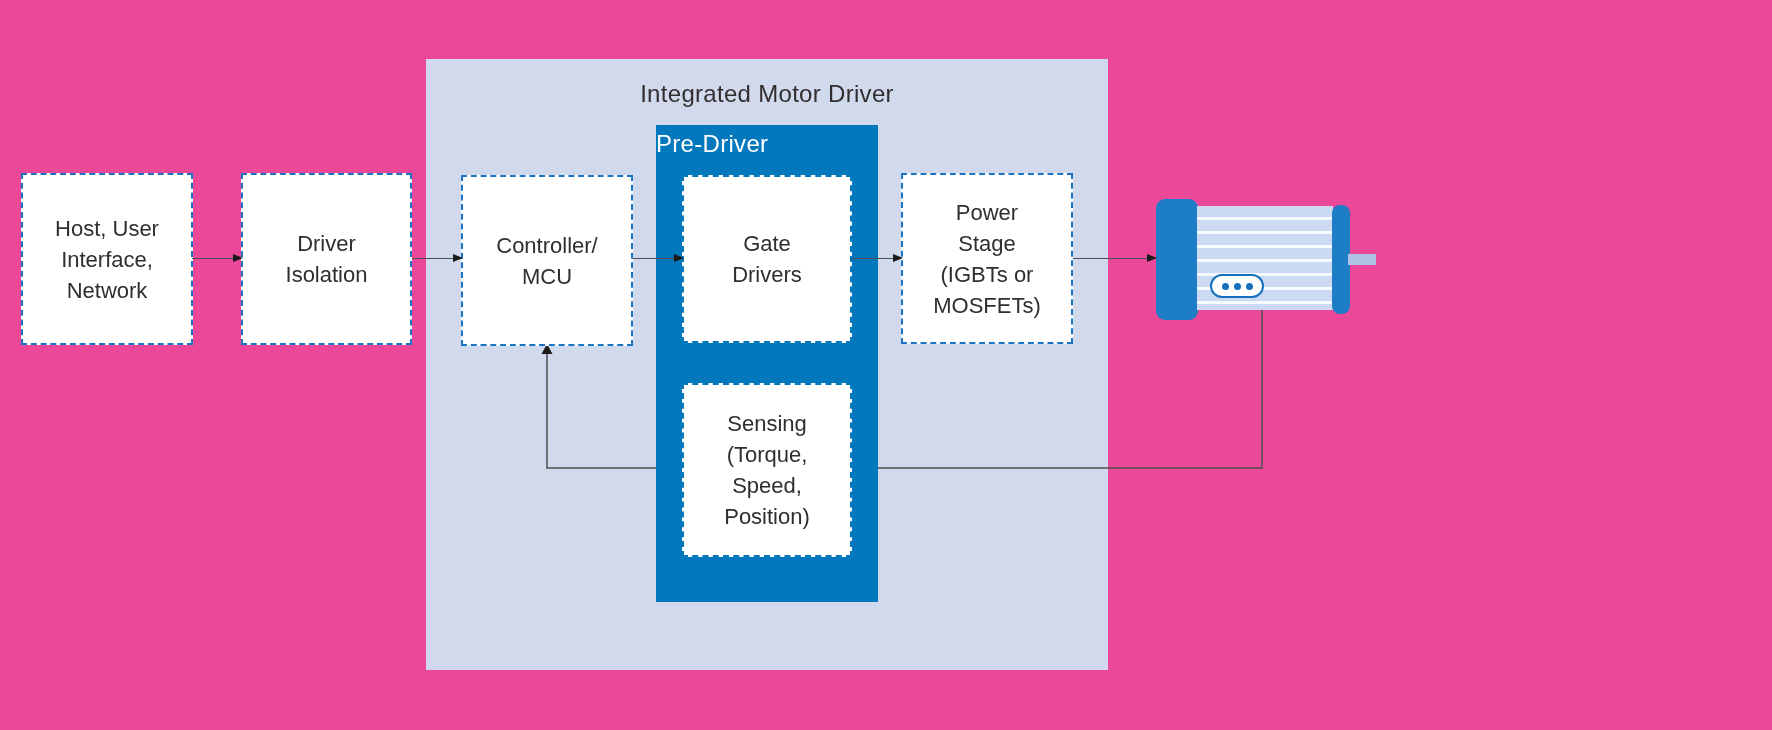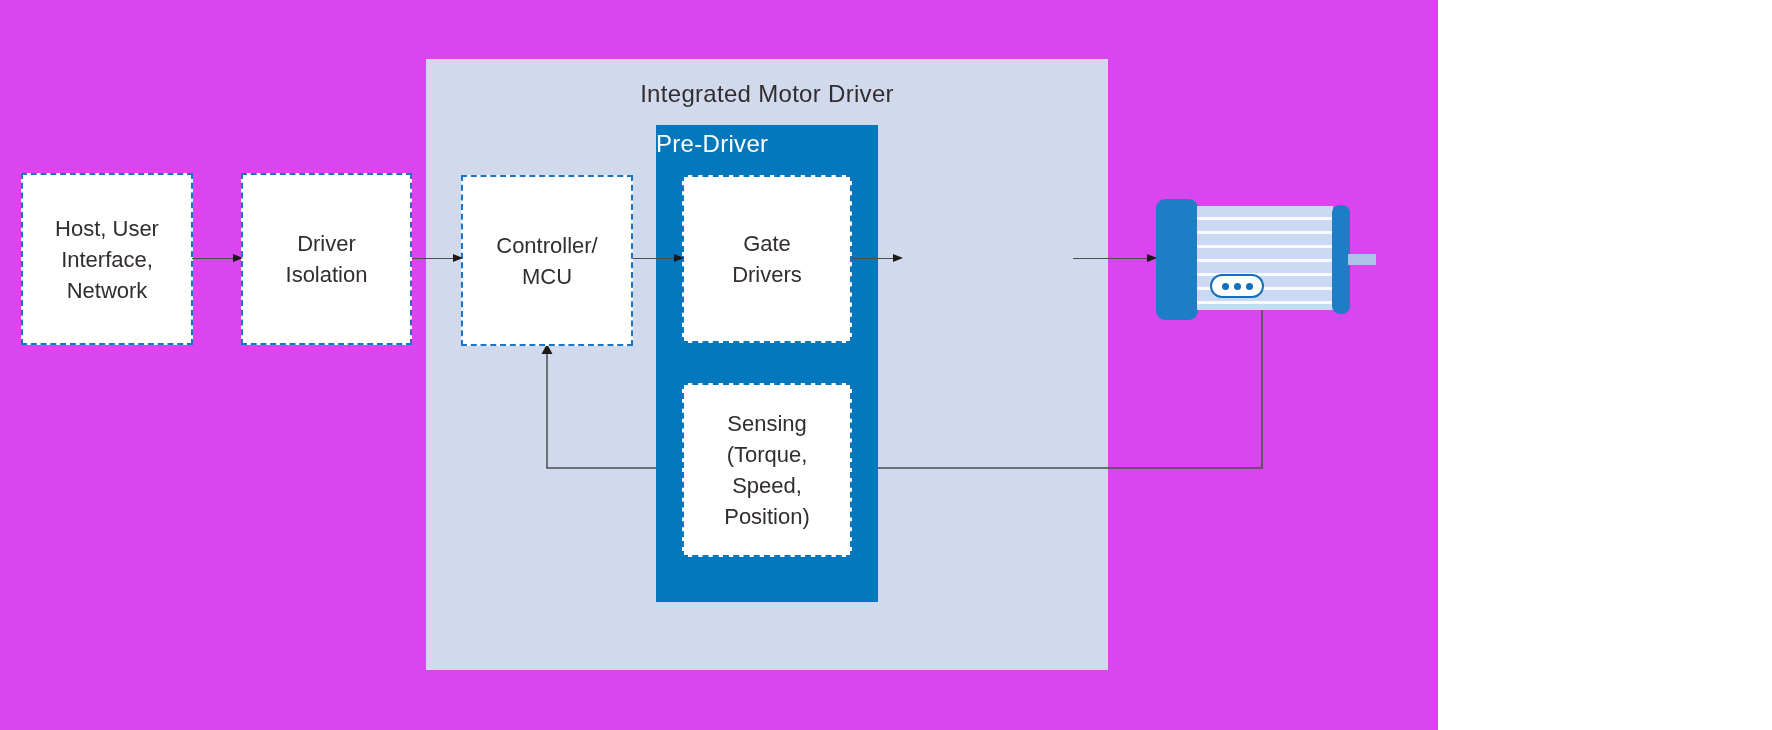--- a/index.html
+++ b/index.html
@@ -1,17 +1,17 @@
 <!DOCTYPE html>
 <html><head>
 <meta charset="utf-8">
 <style>
   html,body{margin:0;padding:0;background:#ffffff;}
   .canvas{
-    position:relative;width:1438px;height:730px;background:#d946ef;
+    position:relative;width:1772px;height:730px;background:#ec4899;
     font-family:"Liberation Sans", sans-serif;color:#322D2E;overflow:hidden;
   }
   .abs{position:absolute;}
   
   .region{left:426px;top:59px;width:682px;height:611px;background:#D1DAED;z-index:1;}
   .region-title{
     left:426px;top:80px;width:682px;text-align:center;font-size:24px;
     color:#322D2E;z-index:4;letter-spacing:0.3px;
   }
   
@@ -84,20 +84,24 @@
   <div class="abs block b-isolation">Driver
 Isolation</div>
   <div class="abs block b-controller">Controller/
 MCU</div>
   <div class="abs block on-band b-sensing">Sensing
 (Torque,
 Speed,
 Position)</div>
   <div class="abs block on-band b-gate">Gate
 Drivers</div>
+  <div class="abs block b-power">Power
+Stage
+(IGBTs or
+MOSFETs)</div>
 
   <div class="arrow a1"></div>
   <div class="arrow a2"></div>
   <div class="arrow a3"></div>
   <div class="arrow a4"></div>
   <div class="arrow a5"></div>
 
   <div class="abs motor-cap-left"></div>
   <div class="abs motor-body"></div>
   <div class="abs motor-cap-right"></div>

